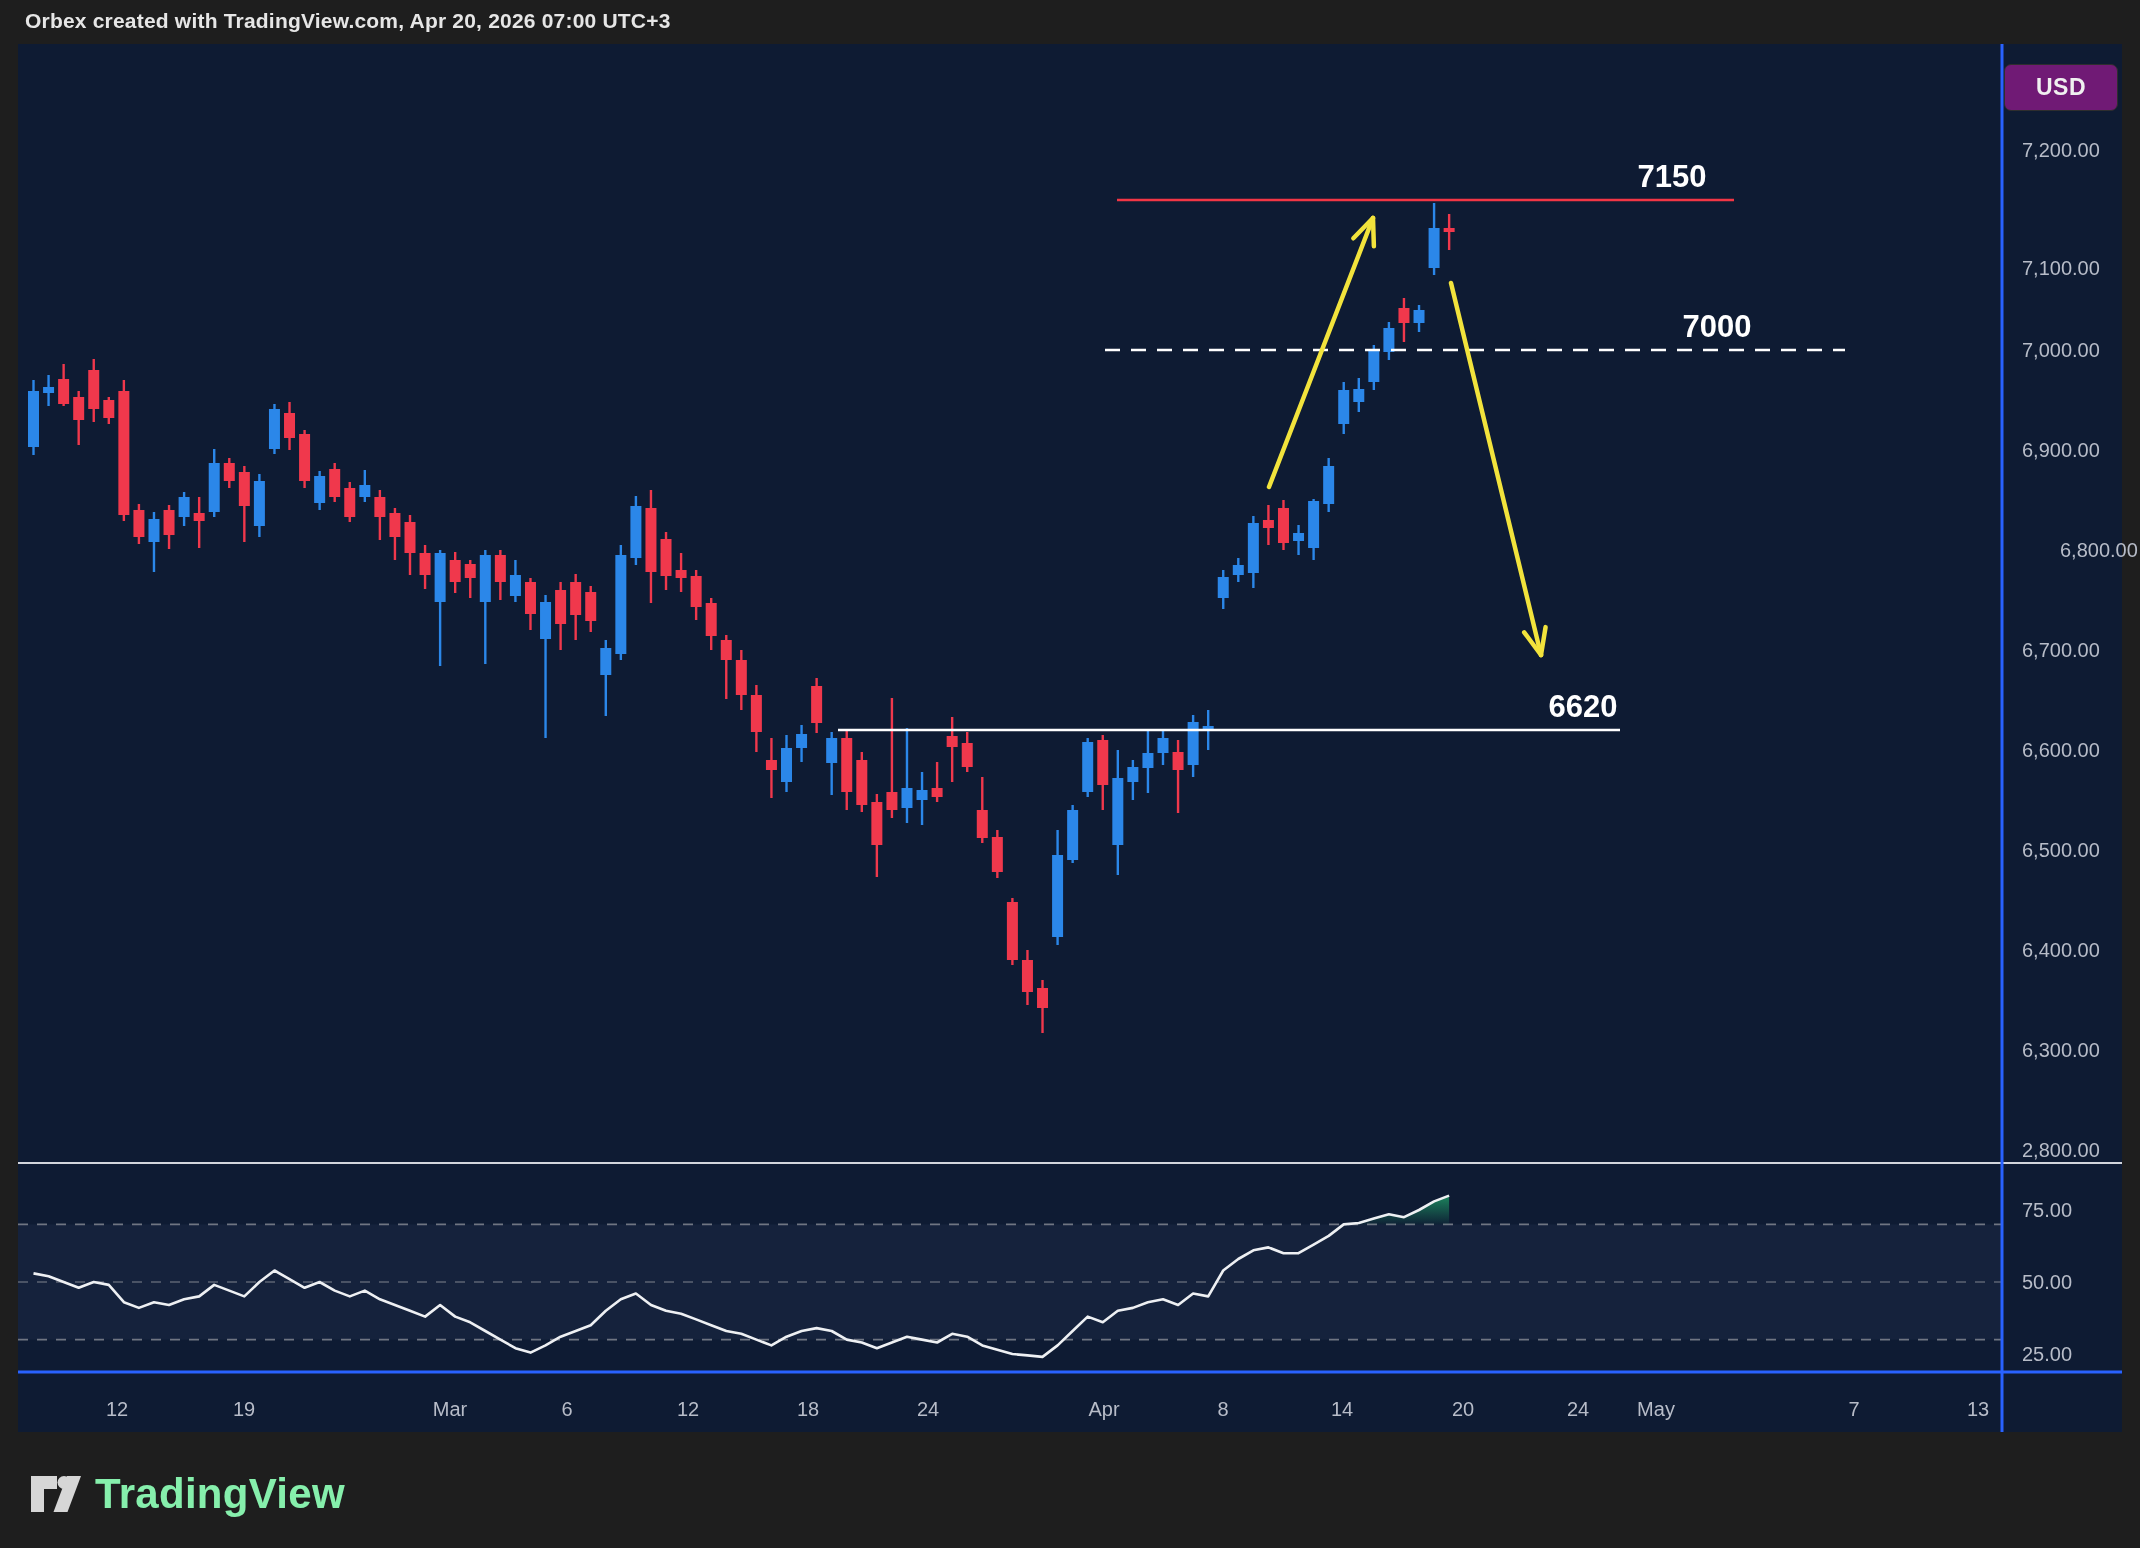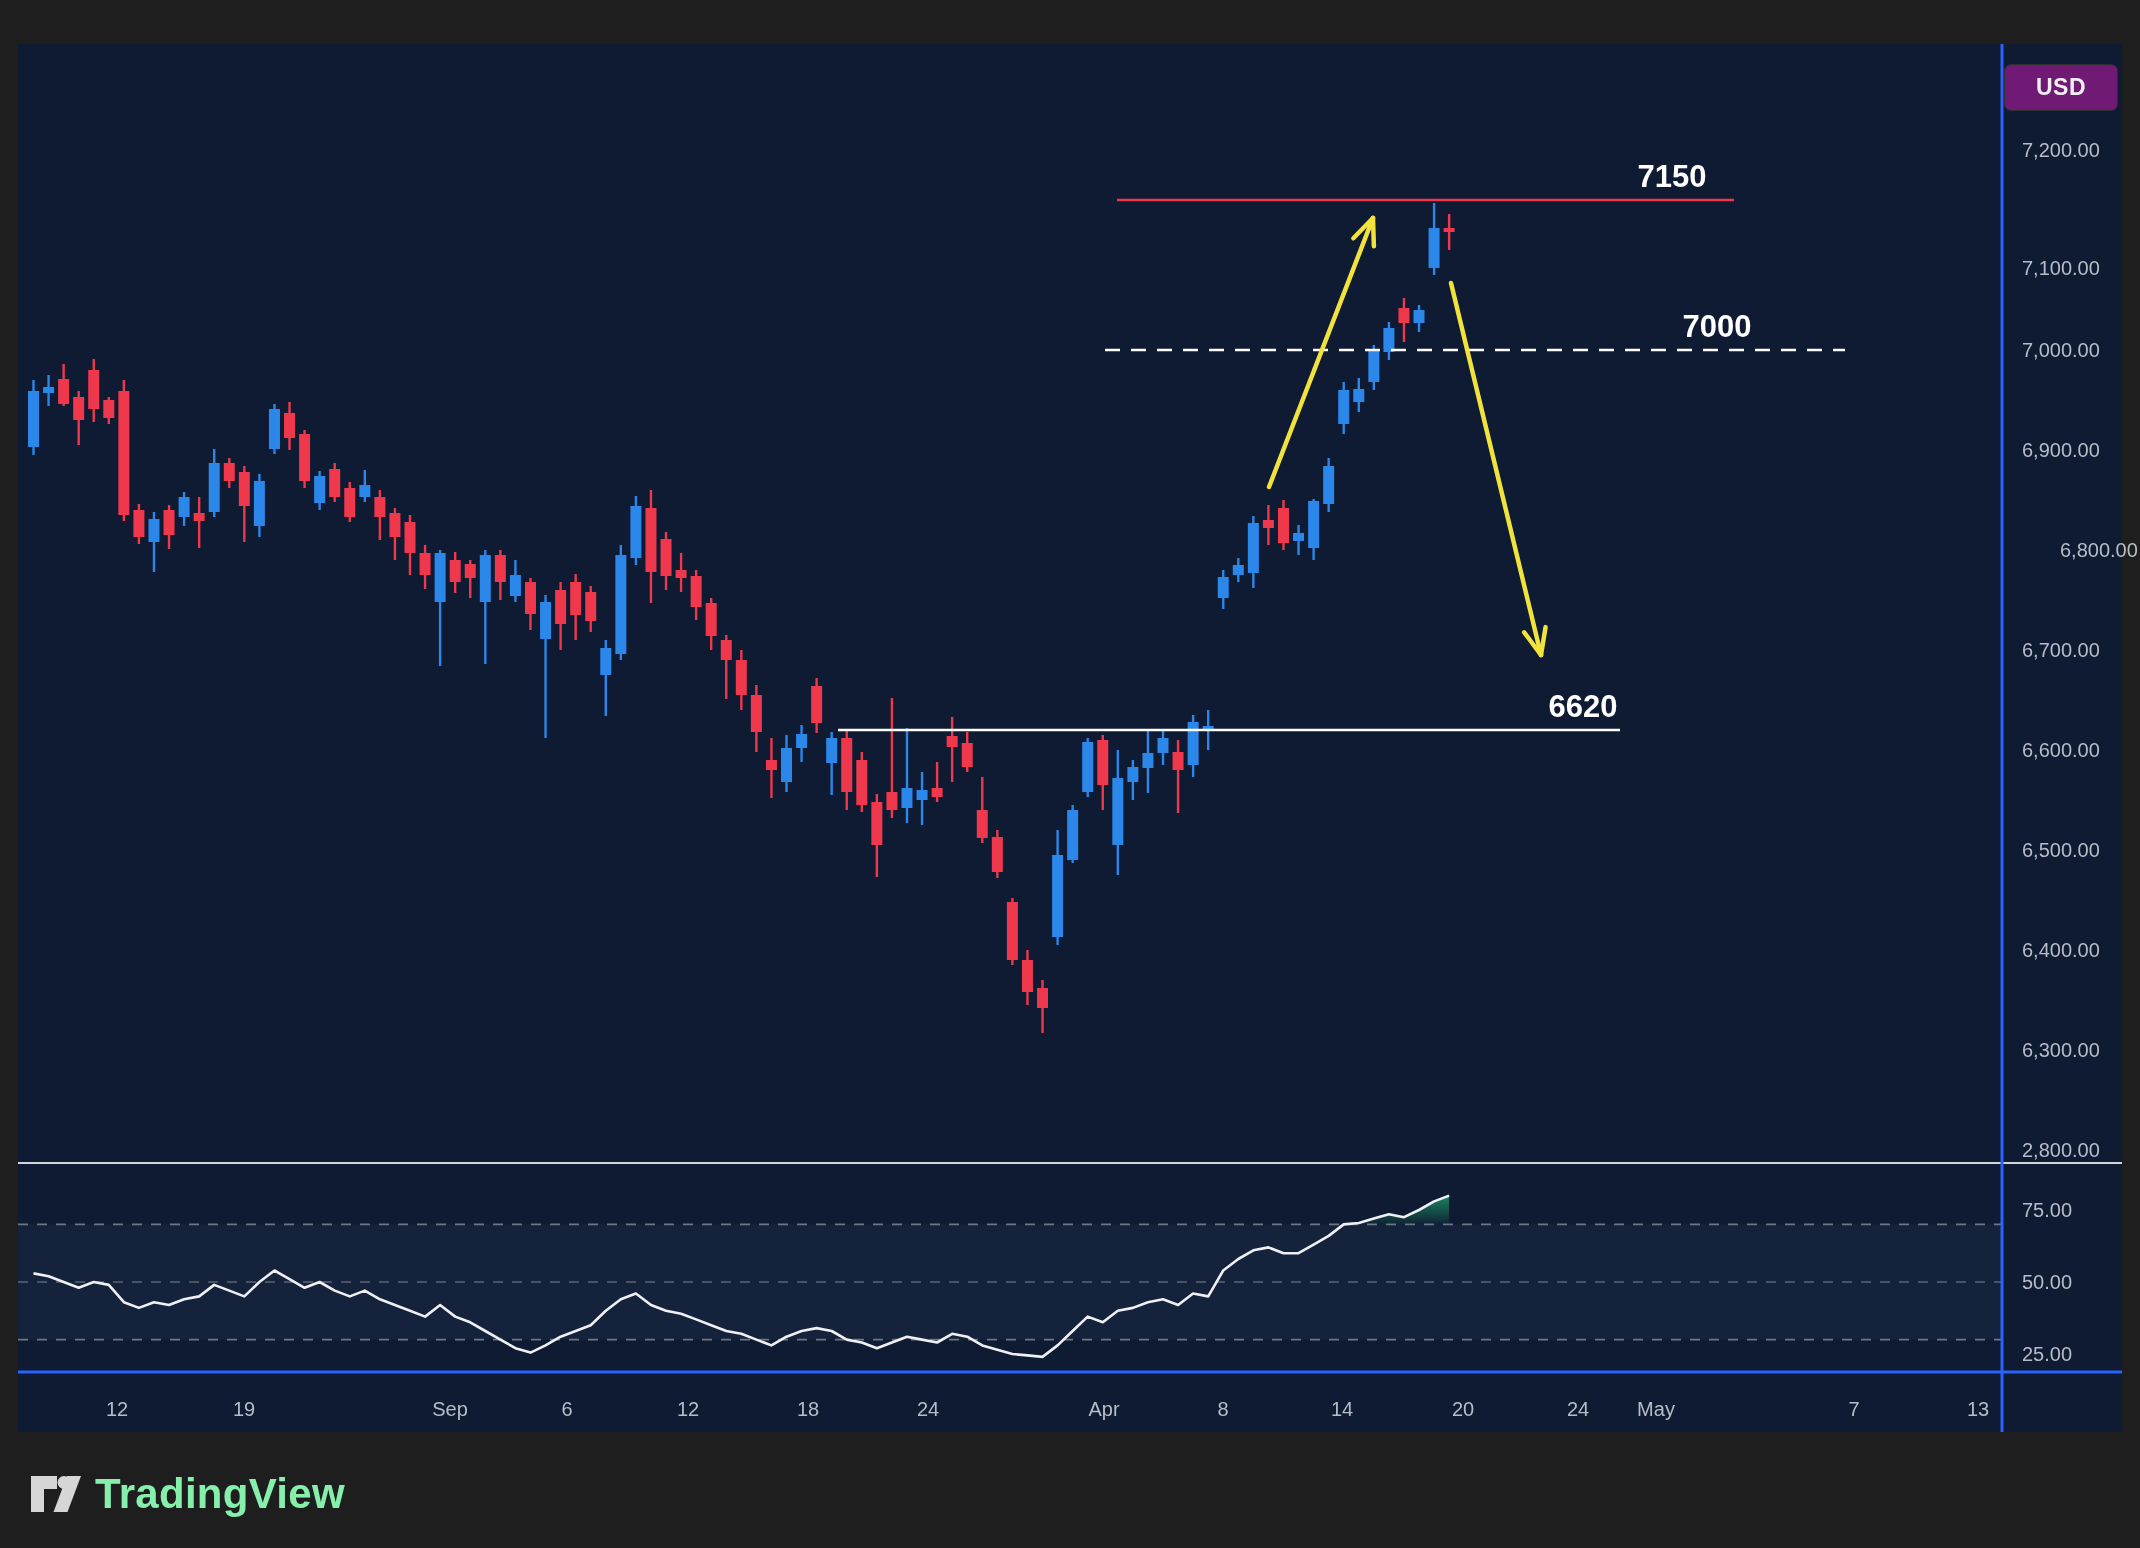--- a/index.html
+++ b/index.html
@@ -16,20 +16,23 @@
              border:1px solid #2e2e2e;border-radius:7px;color:#f0f0f0;font-size:23px;font-weight:bold;
              text-align:center;line-height:45px;letter-spacing:.5px;}
   .footer{position:absolute;left:30px;top:1470px;display:flex;align-items:center;gap:13px;}
   .footer .brand{font-size:42px;font-weight:bold;color:#86efac;letter-spacing:.3px;}
 </style>
 </head>
 <body>
 
 <div class="stage">
 
+  <div class="header">
+    <span class="title">Orbex created with TradingView.com, Apr 20, 2026 07:00 UTC+3</span>
+  </div>
 
   <svg id="chart-svg" width="2140" height="1548">
       <rect x="18" y="44" width="2104" height="1388" fill="#0e1b33"></rect>
       <defs>
         <clipPath id="plotclip">
           <rect x="18" y="44" width="1984" height="1328"></rect>
         </clipPath>
         <linearGradient id="rsigrad" x1="0" y1="0" x2="0" y2="1">
           <stop offset="0%" stop-color="rgba(30,150,100,0.85)"></stop>
           <stop offset="100%" stop-color="rgba(30,150,100,0.06)"></stop>
@@ -459,21 +462,21 @@
         <div class="ytick" style="top: 1137px;">2,800.00</div>
       </div>
     <div id="rsi-axis">
         <div class="rtick" style="top: 1197px;">75.00</div>
         <div class="rtick" style="top: 1269px;">50.00</div>
         <div class="rtick" style="top: 1341px;">25.00</div>
       </div>
     <div id="time-axis">
         <div class="xtick" style="left: 72px;">12</div>
         <div class="xtick" style="left: 199px;">19</div>
-        <div class="xtick" style="left: 405px;">Sep</div>
+        <div class="xtick" style="left: 405px;">Mar</div>
         <div class="xtick" style="left: 522px;">6</div>
         <div class="xtick" style="left: 643px;">12</div>
         <div class="xtick" style="left: 763px;">18</div>
         <div class="xtick" style="left: 883px;">24</div>
         <div class="xtick" style="left: 1059px;">Apr</div>
         <div class="xtick" style="left: 1178px;">8</div>
         <div class="xtick" style="left: 1297px;">14</div>
         <div class="xtick" style="left: 1418px;">20</div>
         <div class="xtick" style="left: 1533px;">24</div>
         <div class="xtick" style="left: 1611px;">May</div>

